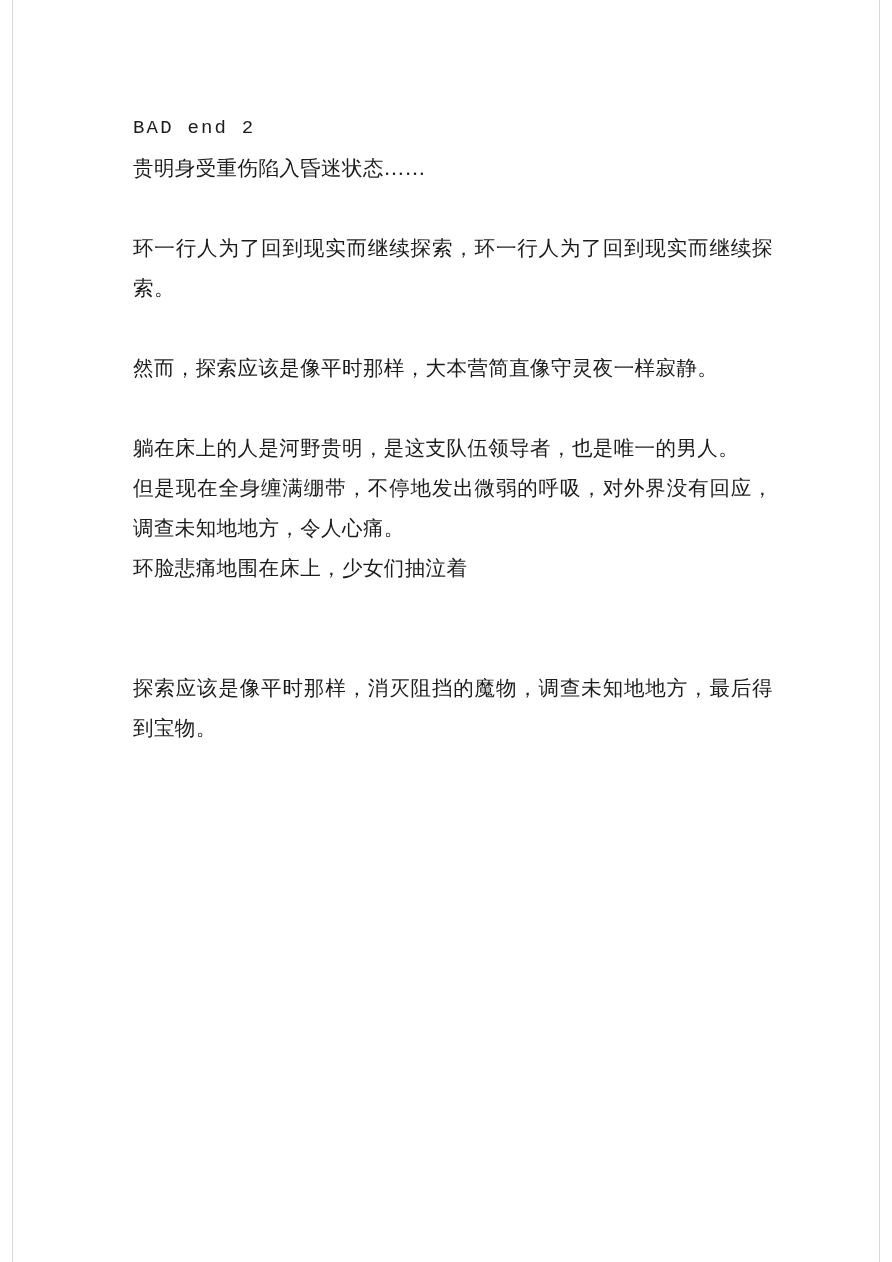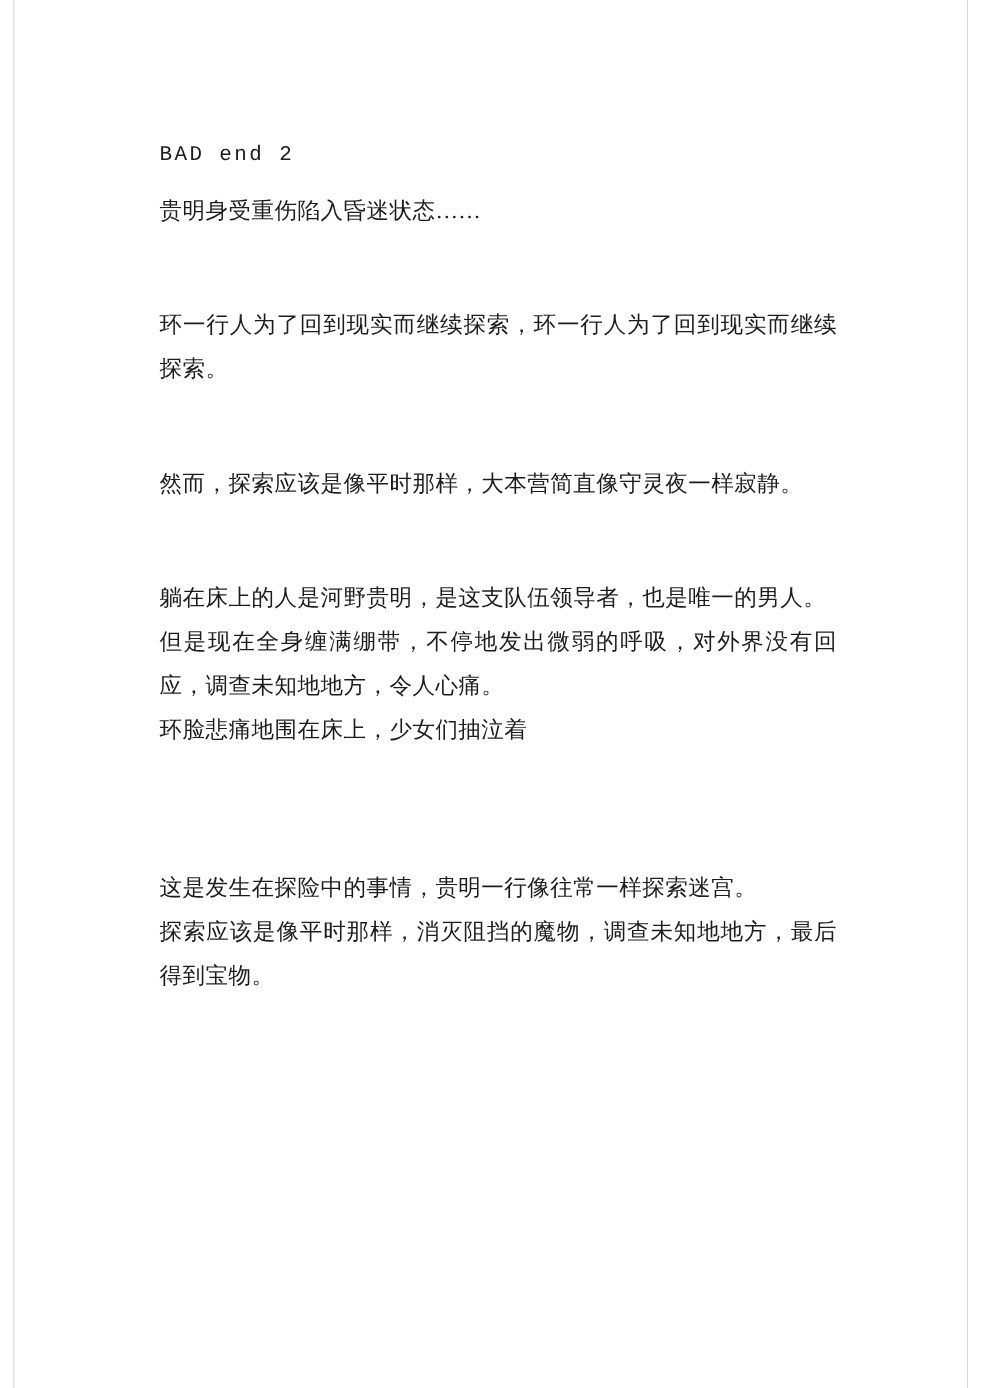--- a/index.html
+++ b/index.html
@@ -51,21 +51,21 @@
   }
   .para.mono {
     font-family: "Liberation Mono", "DejaVu Sans Mono", monospace;
     letter-spacing: 2.2px;
     font-size: 19px;
   }
   .spacer {
     height: 40px;
   }
   .block {
-    margin: 12px;
+    margin: 0;
   }
 </style>
 </head>
 <body>
 
 <div class="page">
   <div class="page-border-left"></div>
   <div class="page-border-right"></div>
 
   <div class="content">
@@ -97,18 +97,17 @@
       <div class="para">但是现在全身缠满绷带，不停地发出微弱的呼吸，对外界没有回应，调查未知地地方，令人心痛。</div>
       <div class="para">环脸悲痛地围在床上，少女们抽泣着</div>
     </div>
 
     <div class="spacer"></div>
 
 
     <div class="spacer"></div>
 
     <div class="block">
-      <div class="para">这是发生在探险中的事情，贵明一行像往常一样探索迷宫。</div>
       <div class="para">探索应该是像平时那样，消灭阻挡的魔物，调查未知地地方，最后得到宝物。</div>
     </div>
 
   </div>
 </div>
 
 </body></html>

